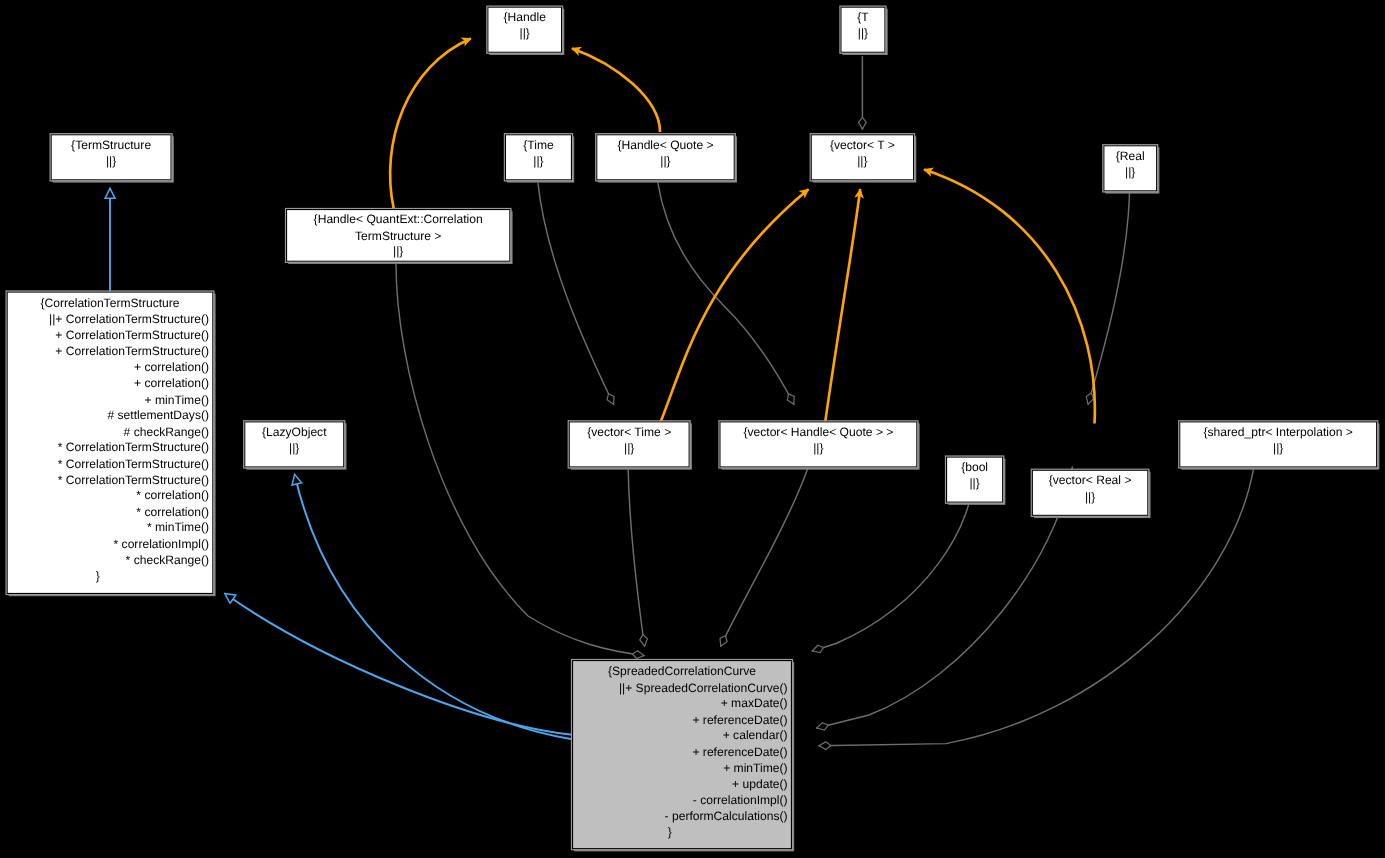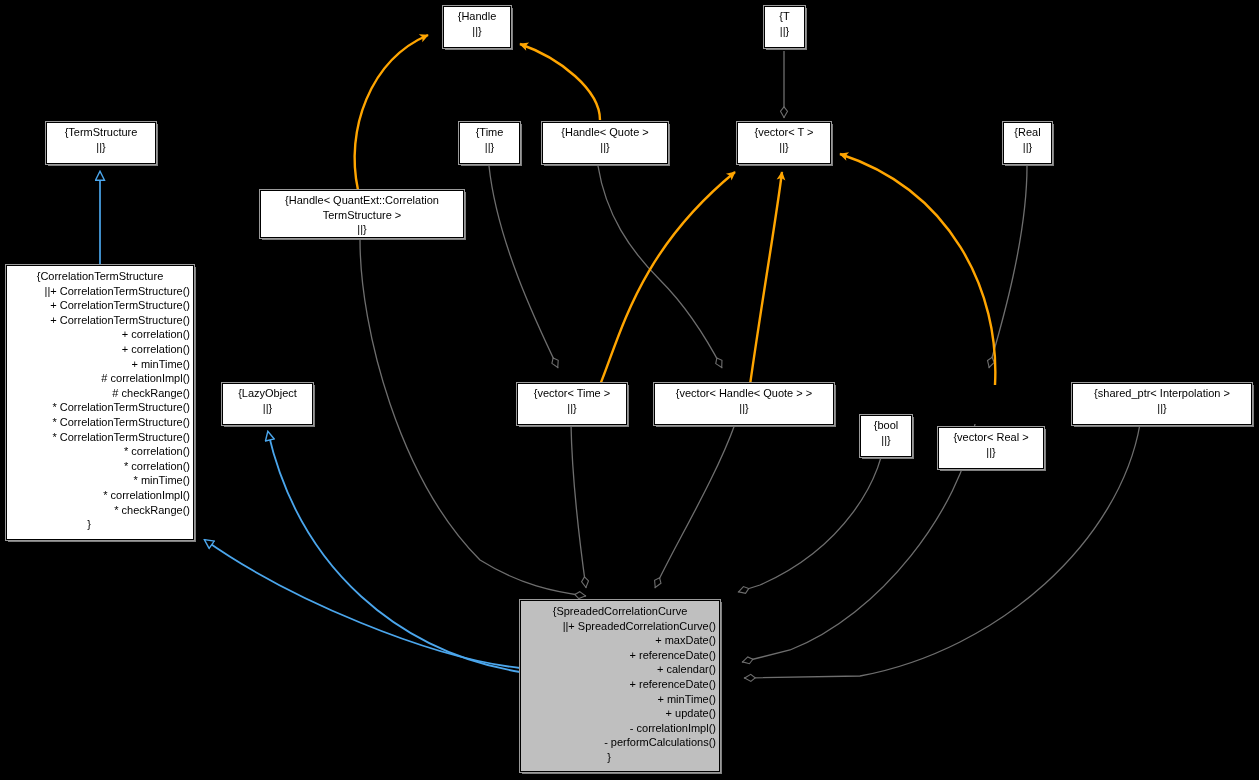--- a/index.html
+++ b/index.html
@@ -132,41 +132,41 @@
   <div class="uml-node" style="left:542px; top:122px; width:126px; height:42px;">
     <span class="node-line node-title">{Handle&lt; Quote &gt;</span>
     <span class="node-line">||}</span>
   </div>
 
   <div class="uml-node" style="left:737px; top:122px; width:94px; height:42px;">
     <span class="node-line node-title">{vector&lt; T &gt;</span>
     <span class="node-line">||}</span>
   </div>
 
-  <div class="uml-node" style="left:1003px; top:122px; width:49px; height:42px;">
+  <div class="uml-node" style="left:1003px; top:132px; width:49px; height:42px;">
     <span class="node-line node-title">{Real</span>
     <span class="node-line">||}</span>
   </div>
 
   <div class="uml-node wrap" style="left:260px; top:190px; width:204px; height:48px;">
     <span class="node-line node-title">{Handle&lt; QuantExt::Correlation</span>
     <span class="node-line node-title">TermStructure &gt;</span>
     <span class="node-line">||}</span>
   </div>
 
   <div class="uml-node" style="left:6px; top:265px; width:188px; height:275px; padding-top:3px;">
     <span class="node-line node-title">{CorrelationTermStructure</span>
     <div class="member-list">
       <span class="member-row">||+ CorrelationTermStructure()</span>
       <span class="member-row">+ CorrelationTermStructure()</span>
       <span class="member-row">+ CorrelationTermStructure()</span>
       <span class="member-row">+ correlation()</span>
       <span class="member-row">+ correlation()</span>
       <span class="member-row">+ minTime()</span>
-      <span class="member-row"># correlationImpl()</span>
+      <span class="member-row"># settlementDays()</span>
       <span class="member-row"># checkRange()</span>
       <span class="member-row">* CorrelationTermStructure()</span>
       <span class="member-row">* CorrelationTermStructure()</span>
       <span class="member-row">* CorrelationTermStructure()</span>
       <span class="member-row">* correlation()</span>
       <span class="member-row">* correlation()</span>
       <span class="member-row">* minTime()</span>
       <span class="member-row">* correlationImpl()</span>
       <span class="member-row">* checkRange()</span>
     </div>

